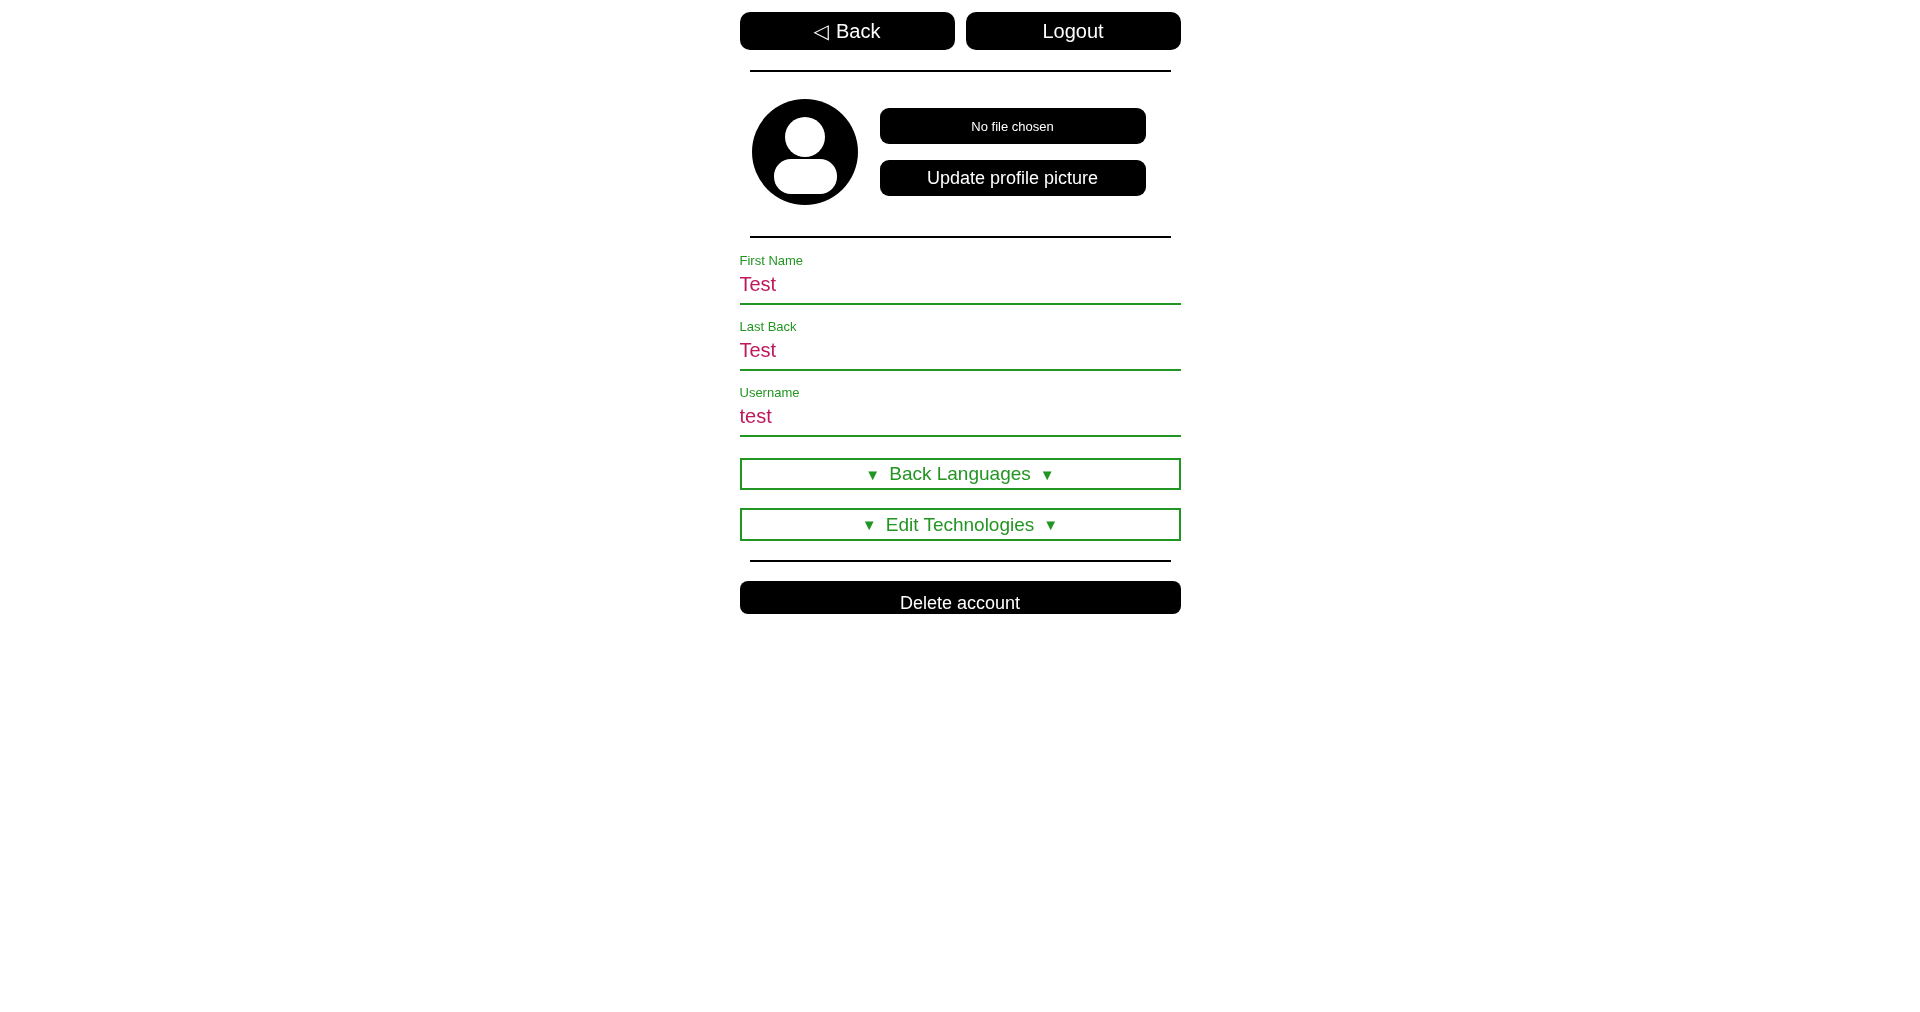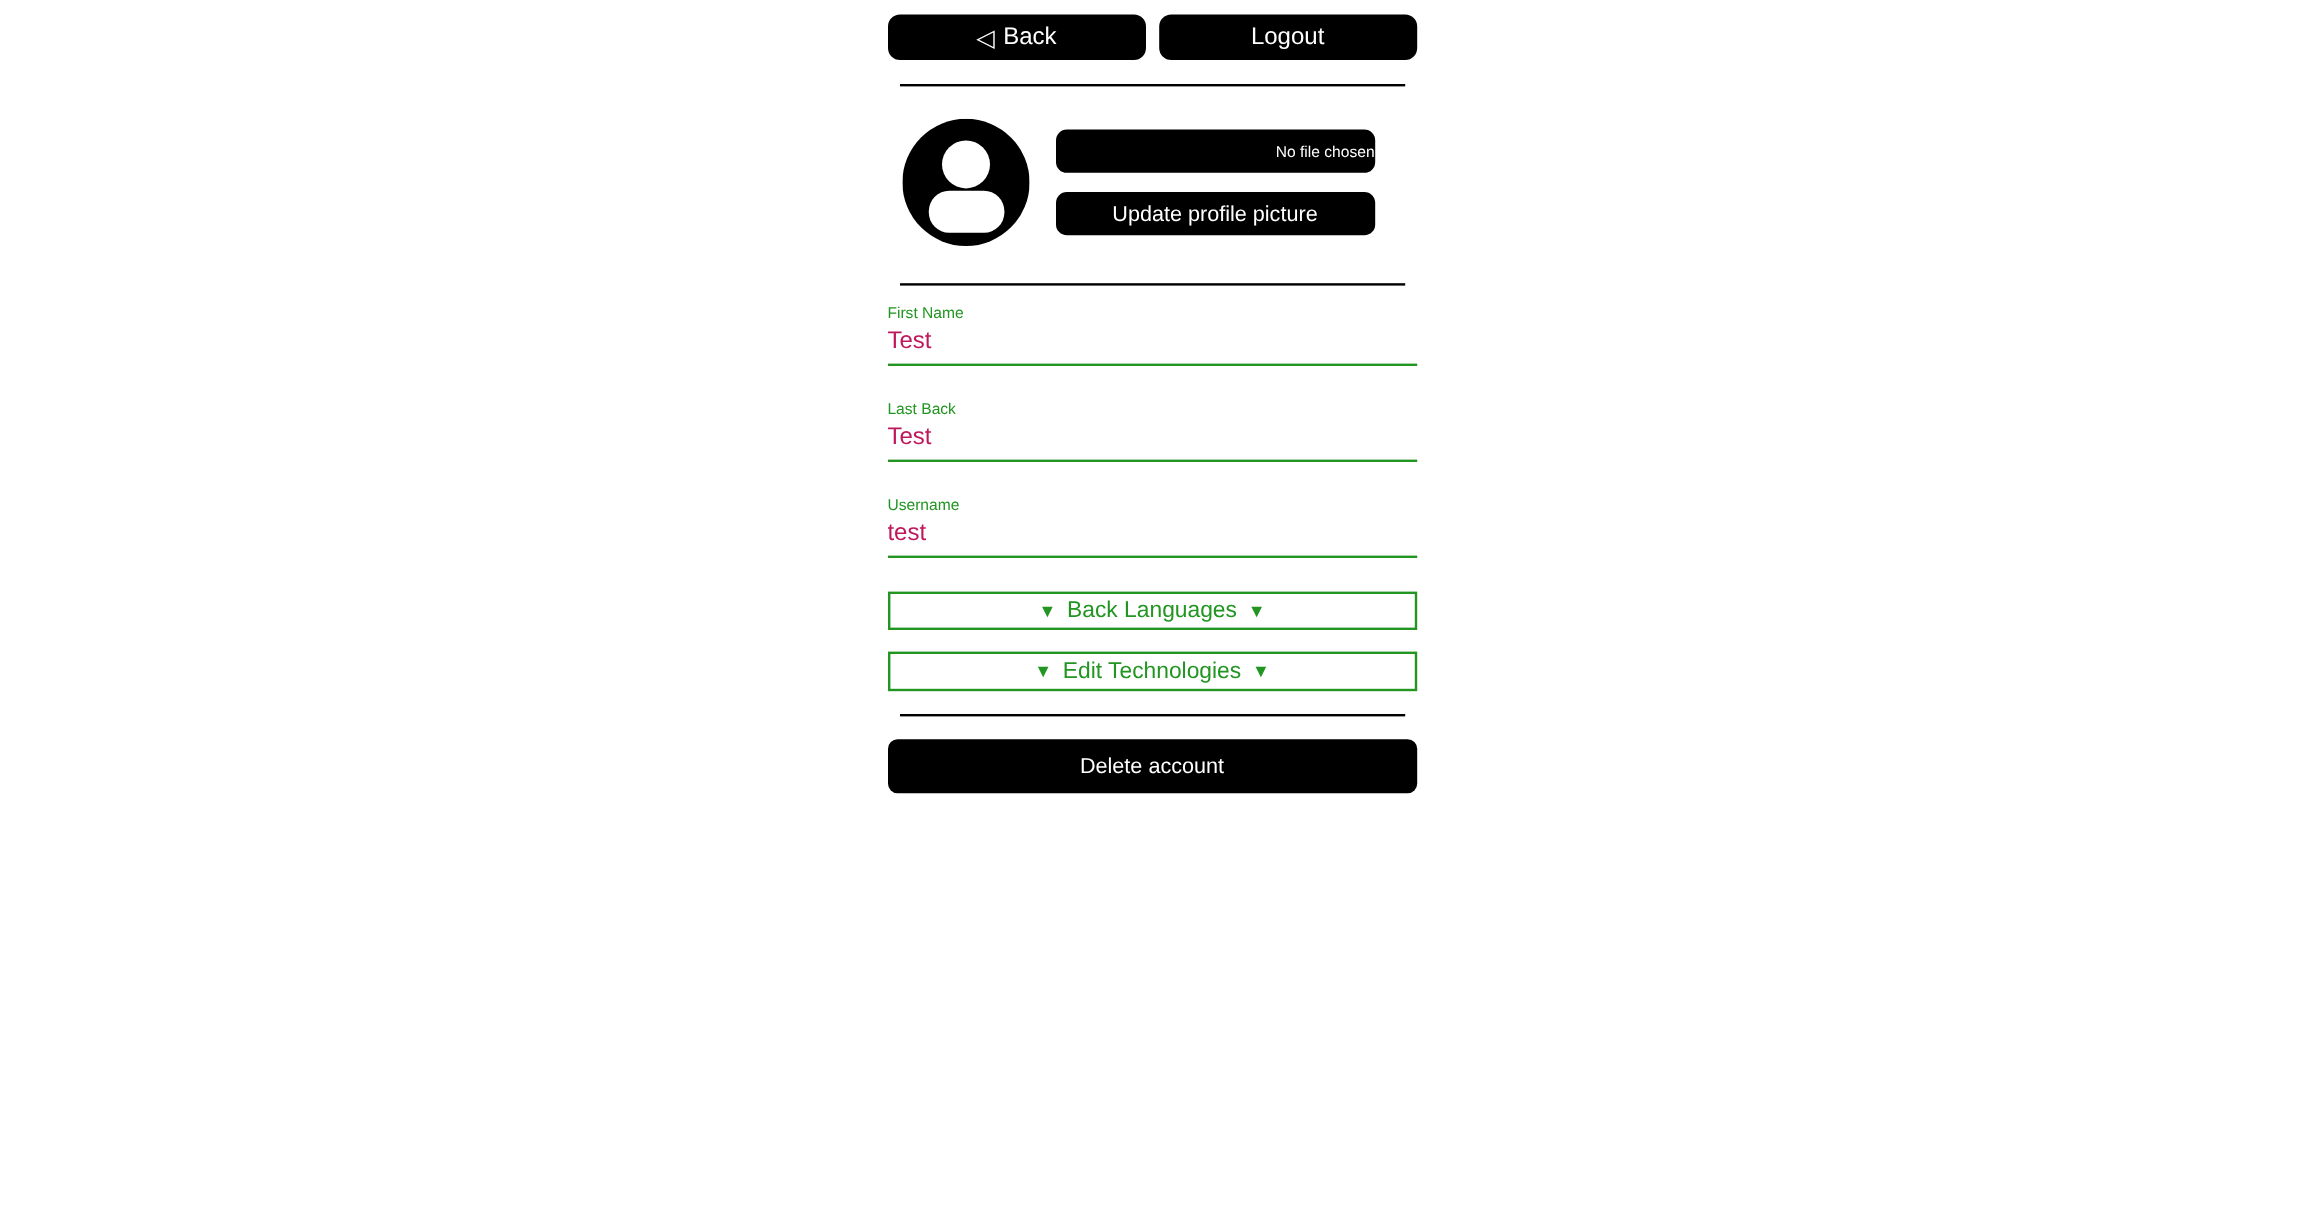--- a/index.html
+++ b/index.html
@@ -59,32 +59,31 @@
   .file-buttons {
     display: flex;
     flex-direction: column;
     gap: 16px;
     width: 266px;
   }
   .btn-file {
     height: 36px;
     border-radius: 9px;
     font-size: 13px;
-    justify-content: flex-end;
   }
   .btn-update-picture {
     height: 36px;
     border-radius: 9px;
     font-size: 18px;
     text-align: right;
   }
   .divider-2 { margin-top: 31px; }
   
   .form { margin-top: 15px; }
-  .field { margin-bottom: 28px; }
+  .field { margin-bottom: 14px; }
   .field-label-row {
     display: flex;
     justify-content: space-between;
     align-items: baseline;
     font-size: 13px;
     line-height: 16px;
   }
   .field-label { color: var(--accent-green); }
   .required-note { color: var(--required-red); }
   .field input {
@@ -120,24 +119,25 @@
   .btn-update-profile {
     width: 100%;
     height: 33px;
     border-radius: 8px;
     font-size: 18px;
     margin-top: 27px;
   }
   .divider-3 { margin-top: 19px; }
   .btn-delete {
     width: 100%;
-    height: 45px;
+    height: 33px;
     border-radius: 8px;
     font-size: 18px;
     margin-top: 19px;
+    align-items: flex-end;
   }
 </style>
 </head>
 <body>
 
 <div class="page">
 
   <div class="top-buttons">
     <button class="btn-black">
       <span class="back-glyph">◁</span>

